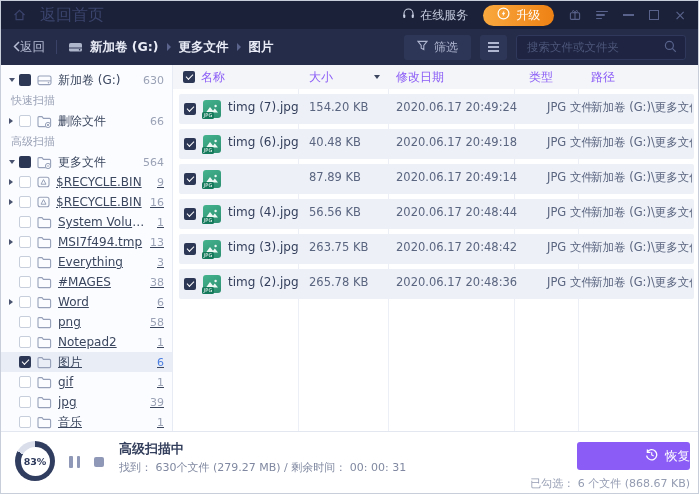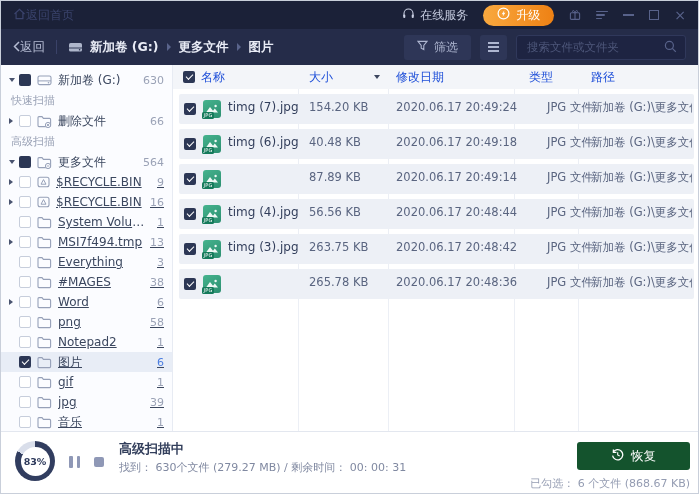--- a/index.html
+++ b/index.html
@@ -3,21 +3,21 @@
 <meta charset="utf-8">
 <style>
   html,body{margin:0;padding:0;background:#fff;}
   .window{position:relative;width:699px;height:494px;box-sizing:border-box;border:1px solid #c9cfda;
           background:#fff;font-family:"DejaVu Sans","Liberation Sans",sans-serif;overflow:hidden;
           -webkit-font-smoothing:antialiased;}
 
   
   .titlebar{position:absolute;left:0;top:0;right:0;height:28px;background:#1b2138;
             display:flex;align-items:center;padding:0 12px;box-sizing:border-box;}
-  .home-btn{display:flex;align-items:center;gap:0;color:#3a436c;font-size:12px;}
+  .home-btn{display:flex;align-items:center;gap:14px;color:#3a436c;font-size:16px;}
   .tb-right{margin-left:auto;display:flex;align-items:center;gap:15px;}
   .svc{display:flex;align-items:center;gap:5px;color:#c9cfe2;font-size:12px;}
   .upgrade{display:flex;align-items:center;gap:6px;height:21px;padding:0 14px;border-radius:11px;
            background:linear-gradient(90deg,#f9a93f,#ee8114);color:#fff;font-size:12px;cursor:pointer;}
   .winctl{display:flex;align-items:center;gap:15px;color:#58628a;}
   .ic-min{width:11px;height:2px;background:#58628a;}
   .ic-max{width:8px;height:8px;border:1.4px solid #58628a;}
   .ic-close{font-size:14px;line-height:14px;color:#58628a;}
   .bars{display:flex;flex-direction:column;gap:2px;}
   .bars i{display:block;height:1.6px;background:#58628a;border-radius:1px;}
@@ -62,21 +62,21 @@
                      border-left:1.6px solid #fff;border-bottom:1.6px solid #fff;transform:rotate(-45deg);}
   .si .tic{color:#96a0b8;margin-right:6px;display:flex;flex:0 0 auto;}
   .si .lbl{white-space:nowrap;overflow:hidden;text-overflow:ellipsis;flex:1;}
   .si .cnt{margin-left:6px;color:#9aa2b6;font-size:11px;flex:0 0 auto;}
   .ssec{height:21px;display:flex;align-items:center;padding-left:10px;color:#9aa2b6;font-size:11px;}
 
   
   .content{position:absolute;left:172px;top:64px;right:0;height:366px;background:#fff;}
   .vsep{position:absolute;top:0;width:1px;height:366px;background:#eceff5;}
   .thead{position:absolute;left:0;top:0;right:0;height:24px;background:#f3f5f9;}
-  .hc{position:absolute;top:0;height:24px;display:flex;align-items:center;color:#1d4ed8;font-size:12px;cursor:pointer;}
+  .hc{position:absolute;top:0;height:24px;display:flex;align-items:center;color:#8b5cf6;font-size:12px;cursor:pointer;}
   .hcb{position:absolute;left:10px;top:6px;}
   .sort{position:absolute;left:201px;top:10px;width:0;height:0;border-top:4.5px solid #3c465f;
         border-left:3.5px solid transparent;border-right:3.5px solid transparent;cursor:pointer;}
   .row{position:absolute;left:6px;right:4px;height:30px;background:#edf0f6;border-radius:2px;cursor:pointer;}
   .row .cb{position:absolute;left:5px;top:9px;margin:0;}
   .ficon{position:absolute;left:24px;top:6px;width:18px;height:18px;border-radius:3px;
          background:linear-gradient(150deg,#45b38e,#2b8e6f);}
   .ficon svg{position:absolute;left:2px;top:4px;}
   .fbadge{position:absolute;left:-1px;bottom:-1px;background:#157a5b;color:#fff;font-size:5px;
           line-height:7px;padding:0 1.5px;border-radius:1.5px;letter-spacing:.3px;}
@@ -92,22 +92,22 @@
              border-top:1px solid #e3e7ef;box-sizing:border-box;}
   .ring{position:absolute;left:14px;top:9px;width:40px;height:40px;border-radius:50%;
         background:conic-gradient(#313d5f 0 83%,#d9deea 83% 100%);display:flex;align-items:center;justify-content:center;}
   .ring-in{width:29px;height:29px;border-radius:50%;background:#fff;display:flex;align-items:center;
            justify-content:center;font-size:9.5px;font-weight:bold;color:#2e3a5c;}
   .pausebtn{position:absolute;left:68px;top:24px;display:flex;gap:4px;cursor:pointer;}
   .pausebtn i{display:block;width:3.5px;height:12px;background:#8f98b6;border-radius:1px;}
   .stopbtn{position:absolute;left:93px;top:25px;width:10px;height:10px;background:#8f98b6;border-radius:2px;cursor:pointer;}
   .scan-title{position:absolute;left:118px;top:8px;font-size:13px;font-weight:bold;color:#333f5c;}
   .scan-detail{position:absolute;left:118px;top:28px;font-size:11px;color:#8089a1;}
-  .recover{position:absolute;right:8px;top:10px;height:28px;min-width:113px;background:#14532d;border-radius:3px;
-           color:#fff;display:flex;align-items:center;justify-content:center;gap:7px;font-size:12.5px;
+  .recover{position:absolute;right:8px;top:10px;height:28px;min-width:113px;background:#8b5cf6;border-radius:3px;
+           color:#fff;display:flex;align-items:center;justify-content:flex-end;gap:7px;font-size:12.5px;
            box-sizing:border-box;cursor:pointer;}
   .summary{position:absolute;right:8px;top:44px;font-size:11px;color:#949cb2;}
 </style>
 </head>
 <body>
 
 <div class="window">
 
   <div class="titlebar">
     <div class="home-btn">
@@ -511,20 +511,21 @@
 
     <div class="row" style="top:204px">
       <span class="cb checked"></span>
       <span class="ficon">
         <svg width="14" height="9" viewBox="0 0 14 9">
             <path d="M1 8.6 L5 3 L8 6.8 L9.8 4.6 L13 8.6 Z" fill="#fff" opacity="0.92"></path>
             <circle cx="10.6" cy="2" r="1.2" fill="#fff" opacity="0.92"></circle>
           </svg>
         <span class="fbadge">JPG</span>
       </span>
+      <span class="cell cname">timg (2).jpg</span>
       <span class="cell csize">265.78 KB</span>
       <span class="cell cdate">2020.06.17 20:48:36</span>
       <span class="cell ctype">JPG 文件</span>
       <span class="cell cpath">新加卷 (G:)\更多文件...</span>
     </div>
   </div>
 
   <div class="statusbar">
     <div class="ring">
       <div class="ring-in">83%</div>

